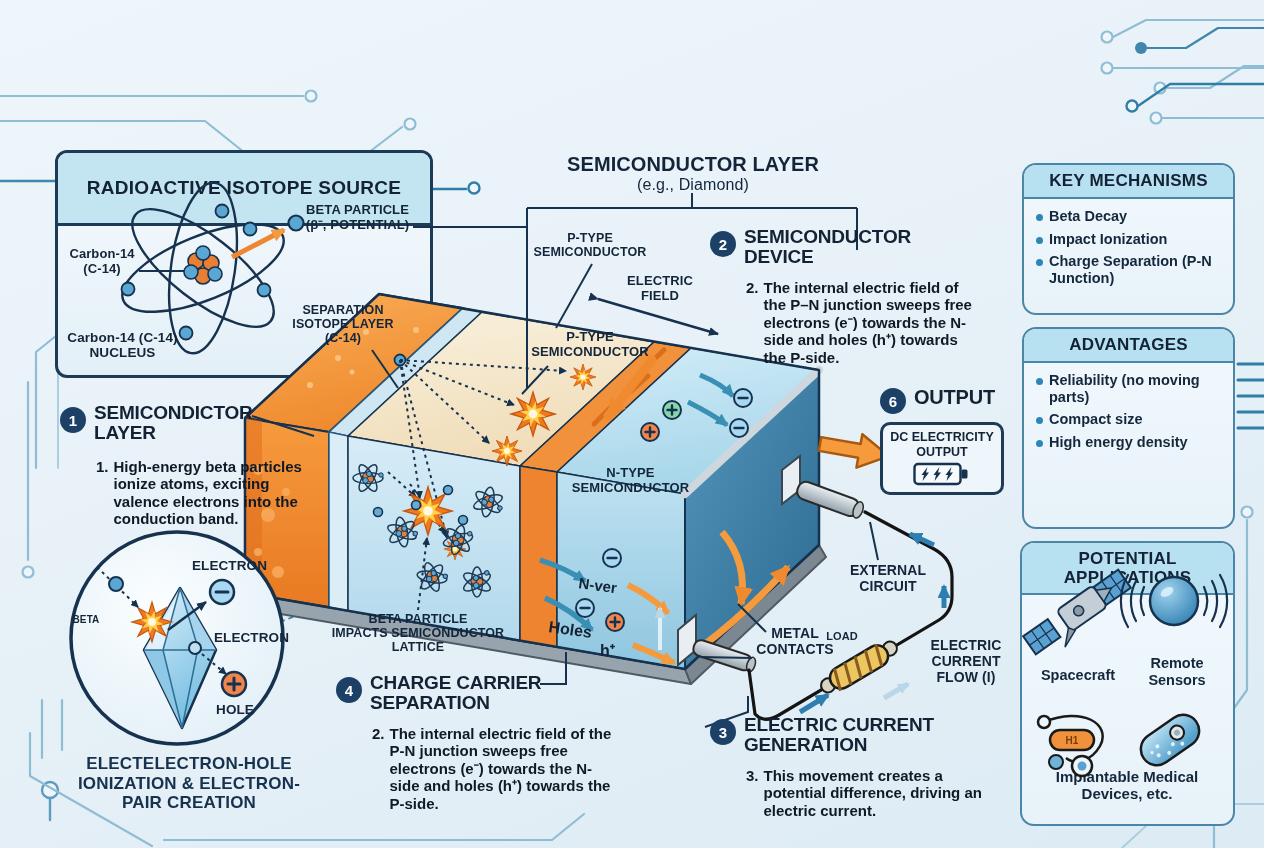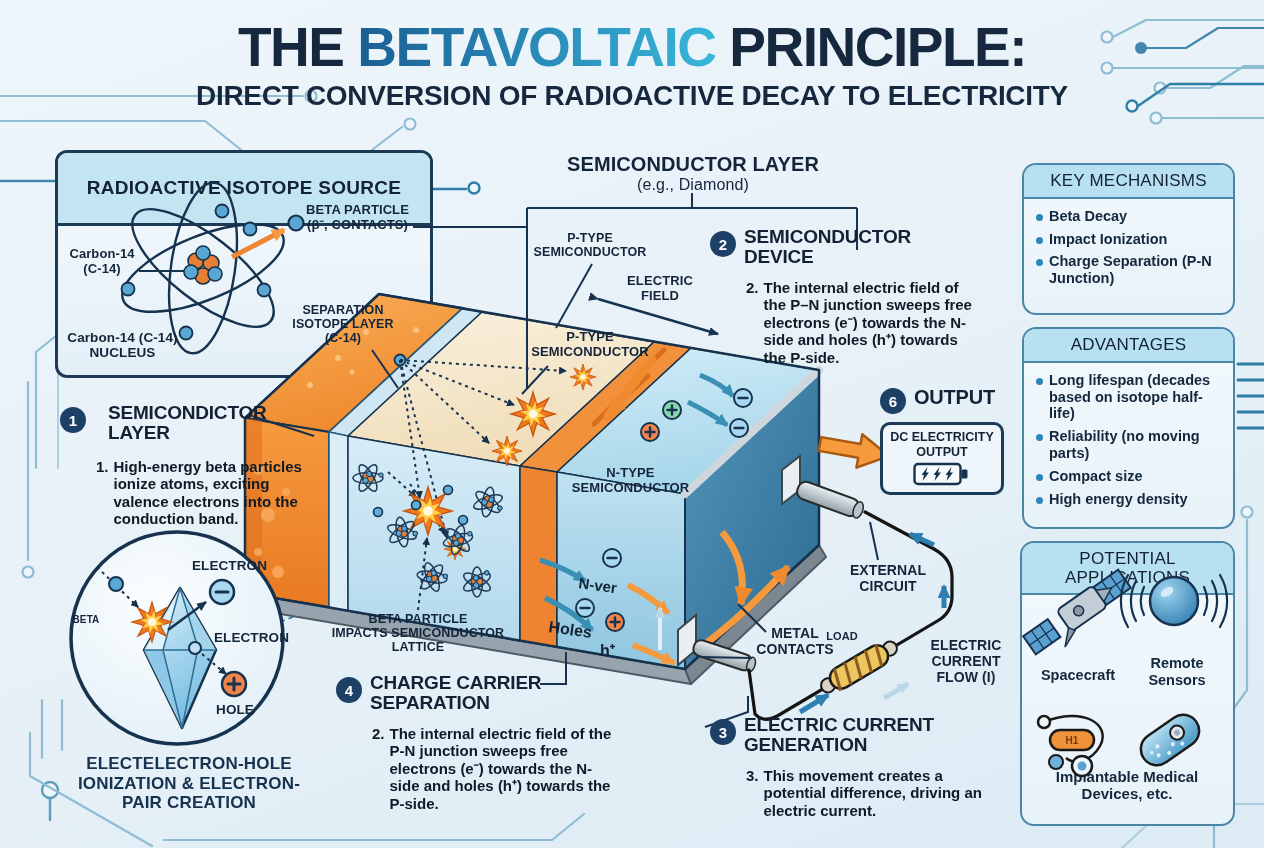--- a/index.html
+++ b/index.html
@@ -14,21 +14,21 @@
   @supports (-webkit-background-clip:text){
     .hl{background:linear-gradient(90deg,#1b5f94,#38b6da);-webkit-background-clip:text;-webkit-text-fill-color:transparent}
   }
   .subtitle{font-size:28px;font-weight:900;letter-spacing:-.3px;color:#16283e;margin-top:5px}
   .ipanel{position:absolute;left:55px;top:150px;width:372px;height:222px;border:3px solid #1d3a57;border-radius:12px;
           background:linear-gradient(180deg,#f6fbfe,#e3eff7);z-index:2;overflow:hidden}
   .ipanel header{background:#c3e4f1;border-bottom:3px solid #1d3a57;text-align:center;font-size:19px;font-weight:700;
           color:#132234;padding:24px 4px;letter-spacing:.3px}
   .rpanel{position:absolute;z-index:2;background:linear-gradient(180deg,#f2f9fd,#e7f2f9);border:2.5px solid #4b86a8;
           border-radius:14px;overflow:hidden}
-  .rpanel header{background:#b7e0f0;padding:7px 6px 6px;text-align:center;font-weight:400;font-size:17px;color:#132234;
+  .rpanel header{background:#b7e0f0;padding:7px 6px 6px;text-align:center;font-weight:700;font-size:17px;color:#132234;
           border-bottom:2px solid #4b86a8;letter-spacing:.2px;line-height:1.1}
   .blist{list-style:none;margin:9px 10px;padding:0}
   .blist li{position:relative;padding-left:15px;font-size:14.5px;font-weight:700;color:#15273c;margin-bottom:6px;line-height:1.16}
   .blist li::before{content:"";position:absolute;left:2px;top:6px;width:7px;height:7px;border-radius:50%;background:#2e86b8}
   .lbl{position:absolute;z-index:5;text-align:center;color:#14253a;font-weight:800;line-height:1.13;letter-spacing:.1px}
   .badge{position:absolute;width:26px;height:26px;border-radius:50%;background:#1d4066;color:#fff;font-size:15px;
          font-weight:900;display:flex;align-items:center;justify-content:center;z-index:5}
   .step-title{position:absolute;z-index:5;font-weight:900;font-size:19px;line-height:1.07;color:#132234;letter-spacing:-.2px}
   .step-title span{display:block}
   .step-body{position:absolute;z-index:5;display:flex;gap:5px;font-size:15px;font-weight:600;line-height:1.16;color:#0f1a26}
@@ -79,42 +79,37 @@
         <circle cx="1107" cy="68" r="5.5" fill="#eef6fb" stroke="#8fbdd4" stroke-width="2.2"></circle>
       <path d="M1166,88 H1210 L1244,66 H1264" stroke="#8fbdd4" stroke-width="2.2"></path>
         <circle cx="1160" cy="88" r="5.5" fill="#eef6fb" stroke="#8fbdd4" stroke-width="2.2"></circle>
       <path d="M1138,106 L1170,84 H1264" stroke="#2e7fa8" stroke-width="2.4"></path>
         <circle cx="1132" cy="106" r="5.5" fill="#eef6fb" stroke="#2e7fa8" stroke-width="2.4"></circle>
       <path d="M1162,118 H1264" stroke="#8fbdd4" stroke-width="2.2"></path>
         <circle cx="1156" cy="118" r="5.5" fill="#eef6fb" stroke="#8fbdd4" stroke-width="2.2"></circle>
     </g>
   </svg>
 
-  <div class="title-wrap">
-    <h1><span>THE </span><span class="hl">BETAVOLTAIC</span><span> PRINCIPLE:</span></h1>
-    <div class="subtitle">DIRECT CONVERSION OF RADIOACTIVE DECAY TO ELECTRICITY</div>
-  </div>
 
   <section class="ipanel">
     <header>RADIOACTIVE ISOTOPE SOURCE</header>
   </section>
 
   <section class="rpanel" style="left:1022px;top:163px;width:209px;height:148px">
     <header>KEY MECHANISMS</header>
     <ul class="blist">
       <li>Beta Decay</li>
       <li>Impact Ionization</li>
       <li>Charge Separation (P-N Junction)</li>
     </ul>
   </section>
 
   <section class="rpanel" style="left:1022px;top:327px;width:209px;height:198px">
     <header>ADVANTAGES</header>
     <ul class="blist">
-      <li>Long lifespan (decades based on isotope half-life)</li>
       <li>Reliability (no moving parts)</li>
       <li>Compact size</li>
       <li>High energy density</li>
     </ul>
   </section>
 
   <section class="rpanel" style="left:1020px;top:541px;width:211px;height:281px">
     <header>
       <span style="display:block">POTENTIAL</span>
       <span style="display:block">APPLICATIONS</span>
@@ -489,21 +484,21 @@
     <span style="display:block">SEMICONDUCTOR LAYER</span>
     <span style="display:block;font-size:16px;font-weight:400">(e.g., Diamond)</span>
   </div>
 
   <div class="lbl" style="left:62px;top:247px;width:80px;font-size:13px;font-weight:700">
     <span style="display:block">Carbon-14</span>
       <span style="display:block">(C-14)</span>
   </div>
   <div class="lbl" style="left:300px;top:203px;width:115px;font-size:13px">
     <span style="display:block">BETA PARTICLE</span>
-      <span style="display:block">(β⁻, CONTACTS)</span>
+      <span style="display:block">(β⁻, POTENTIAL)</span>
   </div>
   <div class="lbl" style="left:60px;top:330px;width:125px;font-size:13.5px">
     <span style="display:block">Carbon-14 (C-14)</span>
       <span style="display:block">NUCLEUS</span>
   </div>
   <div class="lbl" style="left:288px;top:303px;width:110px;font-size:12.5px">
     <span style="display:block">SEPARATION</span>
       <span style="display:block">ISOTOPE LAYER</span>
       <span style="display:block">(C-14)</span>
   </div>
@@ -540,21 +535,21 @@
   <div class="lbl" style="left:812px;top:630px;width:60px;font-size:11px">LOAD</div>
   <div class="lbl" style="left:916px;top:638px;width:100px;font-size:14px">
     <span style="display:block">ELECTRIC</span>
       <span style="display:block">CURRENT</span>
       <span style="display:block">FLOW (I)</span>
   </div>
 
   <div class="badge" style="left:60px;top:407px">
       <span>1</span>
     </div>
-  <div class="step-title" style="left:108px;top:403px">
+  <div class="step-title" style="left:94px;top:403px">
     <span>SEMICONDICTOR</span>
       <span>LAYER</span>
   </div>
   <div class="step-body" style="left:96px;top:458px;width:218px">
     <span class="bnum">1.</span>
       <span>High-energy beta particles ionize atoms, exciting valence electrons into the conduction band.</span>
   </div>
 
   <div class="badge" style="left:710px;top:231px">
       <span>2</span>

